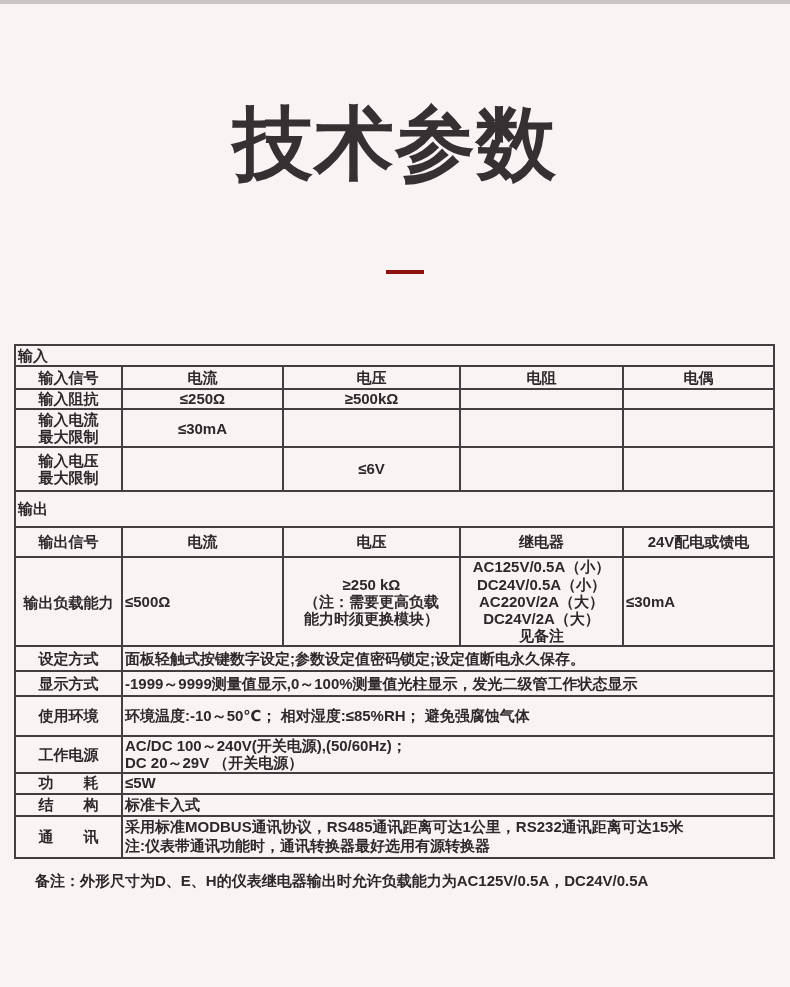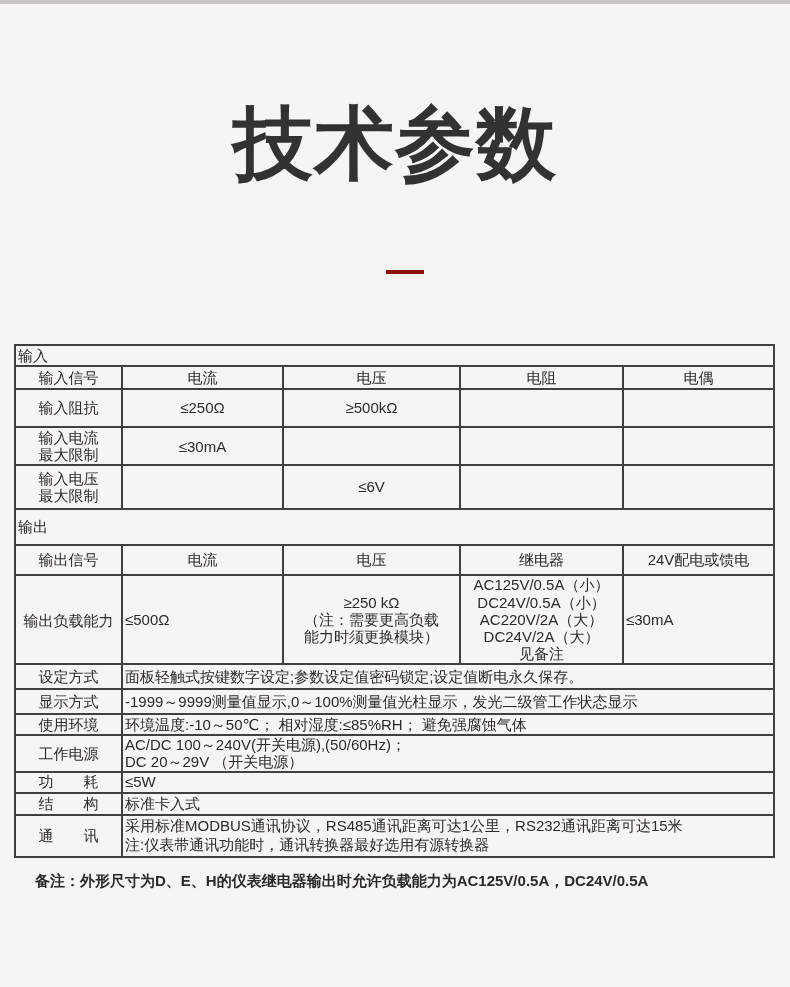--- a/index.html
+++ b/index.html
@@ -30,21 +30,21 @@
   }
   table.spec {
     position:absolute; top:344px; left:14px;
     width:759px;
     border-collapse:collapse; table-layout:fixed;
     border:2px solid #413d3e;
   }
   table.spec td {
     border:2px solid #433f40;
     padding:0 2px;
-    font-size:15px; font-weight:400;
+    font-size:15px; font-weight:700;
     white-space:pre-line;
     overflow:hidden;
     vertical-align:middle;
     line-height:1.15;
   }
   td.sec {
     text-align:left;
     padding-left:26px;
     font-size:15px; font-weight:700;
   }
@@ -97,21 +97,21 @@
     <tr style="height:21px">
       <td class="sec" colspan="5">输入</td>
     </tr>
     <tr style="height:23px">
       <td class="lbl">输入信号</td>
       <td class="hdr">电流</td>
       <td class="hdr">电压</td>
       <td class="hdr">电阻</td>
       <td class="hdr">电偶</td>
     </tr>
-    <tr style="height:38px">
+    <tr style="height:20px">
       <td class="lbl">输入阻抗</td>
       <td class="val">≤250Ω</td>
       <td class="val">≥500kΩ</td>
       <td class="val"></td>
       <td class="val"></td>
     </tr>
     <tr style="height:38px">
       <td class="lbl">输入电流
 最大限制</td>
       <td class="val vtop" style="padding-top:2px">≤30mA</td>
@@ -153,21 +153,21 @@
     </tr>
 
     <tr style="height:25px">
       <td class="lbl">设定方式</td>
       <td class="gval" colspan="4">面板轻触式按键数字设定;参数设定值密码锁定;设定值断电永久保存。</td>
     </tr>
     <tr style="height:25px">
       <td class="lbl">显示方式</td>
       <td class="gval" colspan="4">-1999～9999测量值显示,0～100%测量值光柱显示，发光二级管工作状态显示</td>
     </tr>
-    <tr style="height:21px">
+    <tr style="height:40px">
       <td class="lbl">使用环境</td>
       <td class="gval" colspan="4">环境温度:-10～50℃； 相对湿度:≤85%RH； 避免强腐蚀气体</td>
     </tr>
     <tr style="height:35px">
       <td class="lbl">工作电源</td>
       <td class="gval" colspan="4">AC/DC 100～240V(开关电源),(50/60Hz)；
 DC 20～29V （开关电源）</td>
     </tr>
     <tr style="height:21px">
       <td class="lbl">功　　耗</td>

